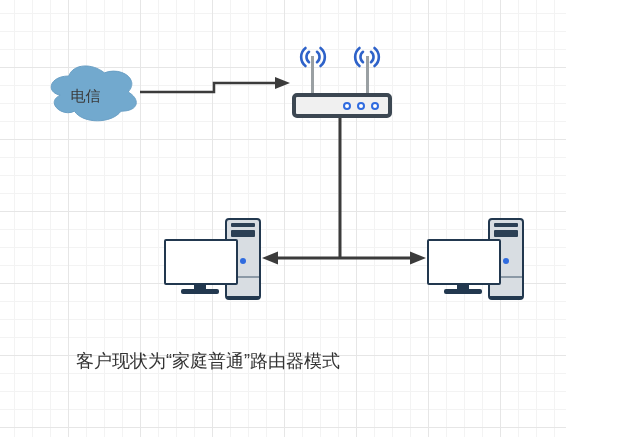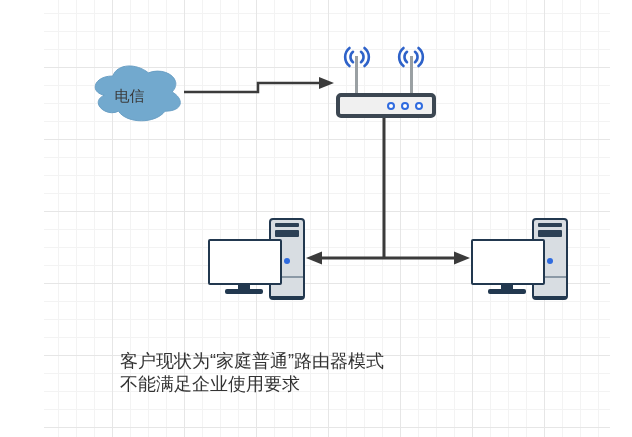--- a/index.html
+++ b/index.html
@@ -13,21 +13,20 @@
     height: 437px;
     overflow: hidden;
     background-color: var(--canvas-bg, #ffffff);
     background-image:
       linear-gradient(var(--grid-major, #e5e5e5) 1px, transparent 1px),
       linear-gradient(90deg, var(--grid-major, #e5e5e5) 1px, transparent 1px),
       linear-gradient(var(--grid-minor, #f2f2f2) 1px, transparent 1px),
       linear-gradient(90deg, var(--grid-minor, #f2f2f2) 1px, transparent 1px);
     background-size: 72px 72px, 72px 72px, 18px 18px, 18px 18px;
     background-position: -4px -5px;
-    margin-left: 44px;
   }
   .abs { position: absolute; }
   svg { display: block; }
 
   
   .connector-layer { position: absolute; left: 0; top: 0; z-index: 1; }
 
   
   .cloud-node { left: 45px; top: 60px; width: 95px; height: 64px; z-index: 2; }
   .cloud-node svg { position: absolute; inset: 0; }
@@ -185,16 +184,15 @@
       <div class="tower-divider"></div>
       <div class="power-dot"></div>
     </div>
     <div class="stand-neck"></div>
     <div class="stand-base"></div>
     <div class="monitor"></div>
   </div>
 
   <div class="caption">
     <div>客户现状为“家庭普通”路由器模式</div>
-    <div>不能满足企业使用要求</div>
   </div>
 
 </div>
 
 </body></html>

